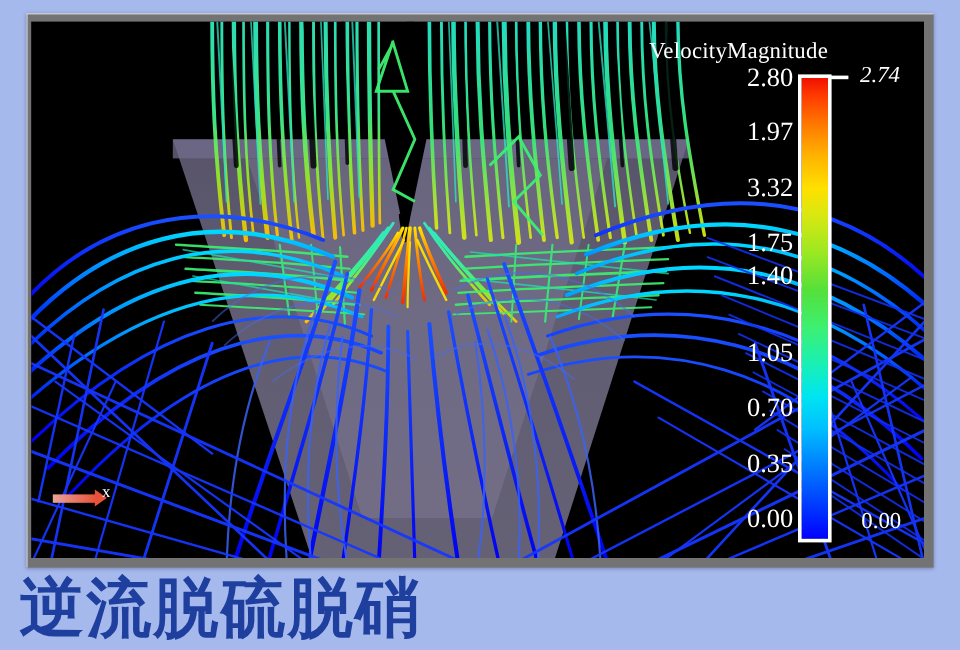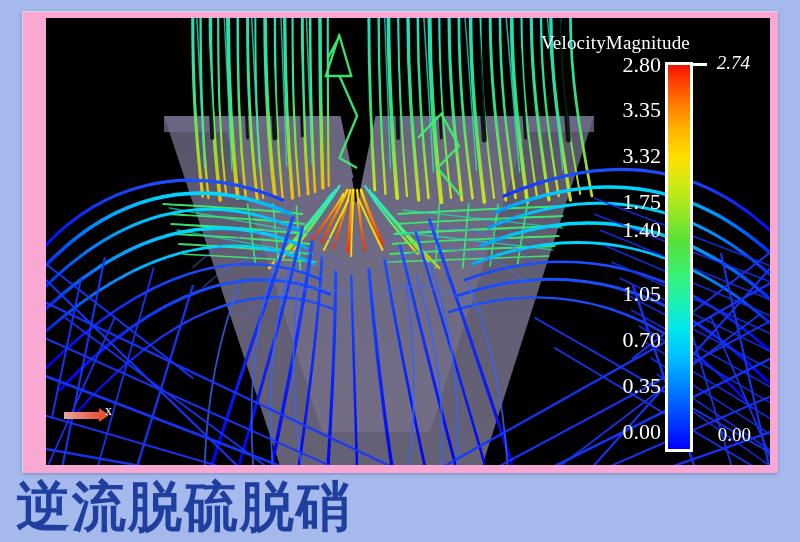--- a/index.html
+++ b/index.html
@@ -22,24 +22,24 @@
     background: #a6b9ed;
   }
 
   
   #frame {
     position: absolute;
     left: 22px;
     top: 11px;
     width: 756px;
     height: 462px;
-    background: #f9a8d4;
+    background: #737373;
     box-shadow: 0 1px 3px rgba(40,50,90,.35);
     box-sizing: border-box;
-    padding: 7px 8px 8px 24px;
+    padding: 7px 8px 8px 4px;
   }
   #frame::before {   
     content: "";
     position: absolute;
     left: 0; top: 0;
     width: 100%; height: 100%;
     border-top: 1px solid #d9dde4;
     border-left: 1px solid #cfd6e0;
     box-sizing: border-box;
     pointer-events: none;
@@ -556,21 +556,21 @@
 
         <div id="colorbar-wrap">
           <div id="colorbar"></div>
         </div>
 
         <div id="cb-mark-max"></div>
         <div class="cb-note" id="cb-note-max">2.74</div>
         <div class="cb-note" id="cb-note-min">0.00</div>
 
         <div class="cb-tick" style="top:26px">2.80</div>
-        <div class="cb-tick" style="top:71px">3.35</div>
+        <div class="cb-tick" style="top:71px">1.97</div>
         <div class="cb-tick" style="top:117px">3.32</div>
         <div class="cb-tick" style="top:163px">1.75</div>
         <div class="cb-tick" style="top:191px">1.40</div>
         <div class="cb-tick" style="top:255px">1.05</div>
         <div class="cb-tick" style="top:301px">0.70</div>
         <div class="cb-tick" style="top:347px">0.35</div>
         <div class="cb-tick" style="top:393px">0.00</div>
       </div>
 
       <div id="axis-widget">

